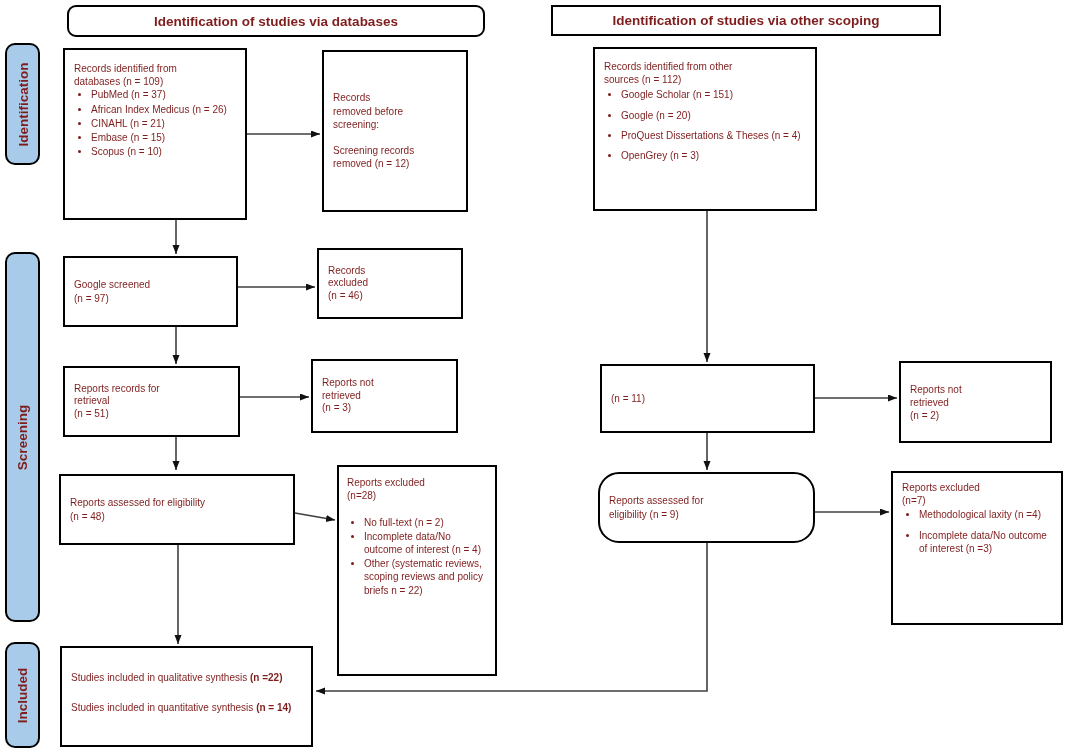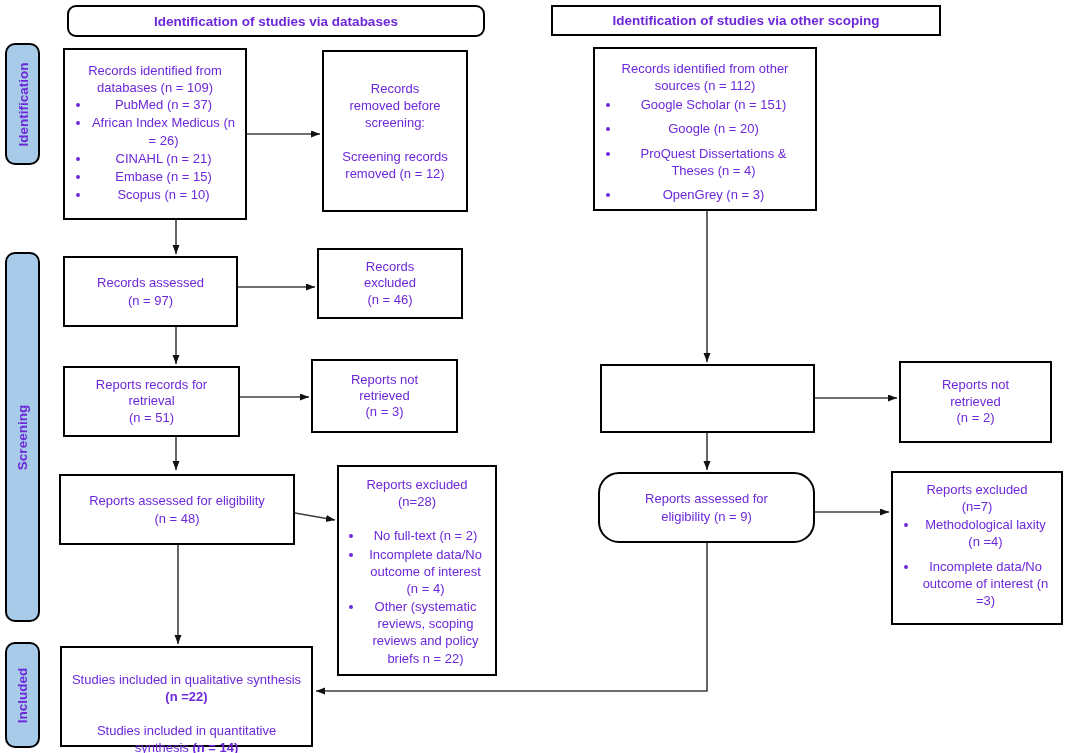--- a/index.html
+++ b/index.html
@@ -1,24 +1,23 @@
 <!DOCTYPE html>
 <html><head>
 <meta charset="utf-8">
 <style>
   html,body{margin:0;padding:0;background:#fff;}
   #figure{
     position:relative;width:1065px;height:753px;background:#fff;
-    font-family:"Liberation Sans",sans-serif;color:#6d28d9;
+    font-family:"Liberation Sans",sans-serif;color:#7f1d1d;
   }
   .box{
     position:absolute;background:#fff;border:2px solid #000;
-    font-size:13px;line-height:1.32;box-sizing:border-box;
+    font-size:10px;line-height:1.32;box-sizing:border-box;
     padding:8px 9px;
-    text-align:center;
   }
   .vcenter{display:flex;flex-direction:column;justify-content:center;}
   .hdr{
     position:absolute;background:#fff;border:2px solid #000;box-sizing:border-box;
     display:flex;align-items:center;justify-content:center;
     font-size:13.5px;font-weight:bold;
   }
   .hdr.rounded{border-radius:9px;}
   .side{
     position:absolute;background:#A7CBE9;border:2px solid #000;border-radius:10px;
@@ -76,21 +75,21 @@
         <div>removed before</div>
         <div>screening:</div>
         <div>&nbsp;</div>
         <div>Screening records</div>
         <div>removed (n = 12)</div>
       </div>
   </div>
 
   <div class="box vcenter" style="left:63px;top:256px;width:175px;height:71px;">
     <div>
-        <div>Records assessed</div>
+        <div>Google screened</div>
         <div>(n = 97)</div>
       </div>
   </div>
 
   <div class="box vcenter" style="left:317px;top:248px;width:146px;height:71px;line-height:1.25;">
     <div>
         <div>Records</div>
         <div>excluded</div>
         <div>(n = 46)</div>
       </div>
@@ -146,20 +145,21 @@
     <ul class="loose" style="margin-top:2px;">
         <li>Google Scholar (n = 151)</li>
         <li>Google (n = 20)</li>
         <li>ProQuest Dissertations &amp; Theses (n = 4)</li>
         <li>OpenGrey (n = 3)</li>
       </ul>
   </div>
 
   <div class="box vcenter" style="left:600px;top:364px;width:215px;height:69px;">
     <div>
+        <div>(n = 11)</div>
       </div>
   </div>
 
   <div class="box vcenter" style="left:899px;top:361px;width:153px;height:82px;line-height:1.3;">
     <div>
         <div>Reports not</div>
         <div>retrieved</div>
         <div>(n = 2)</div>
       </div>
   </div>

